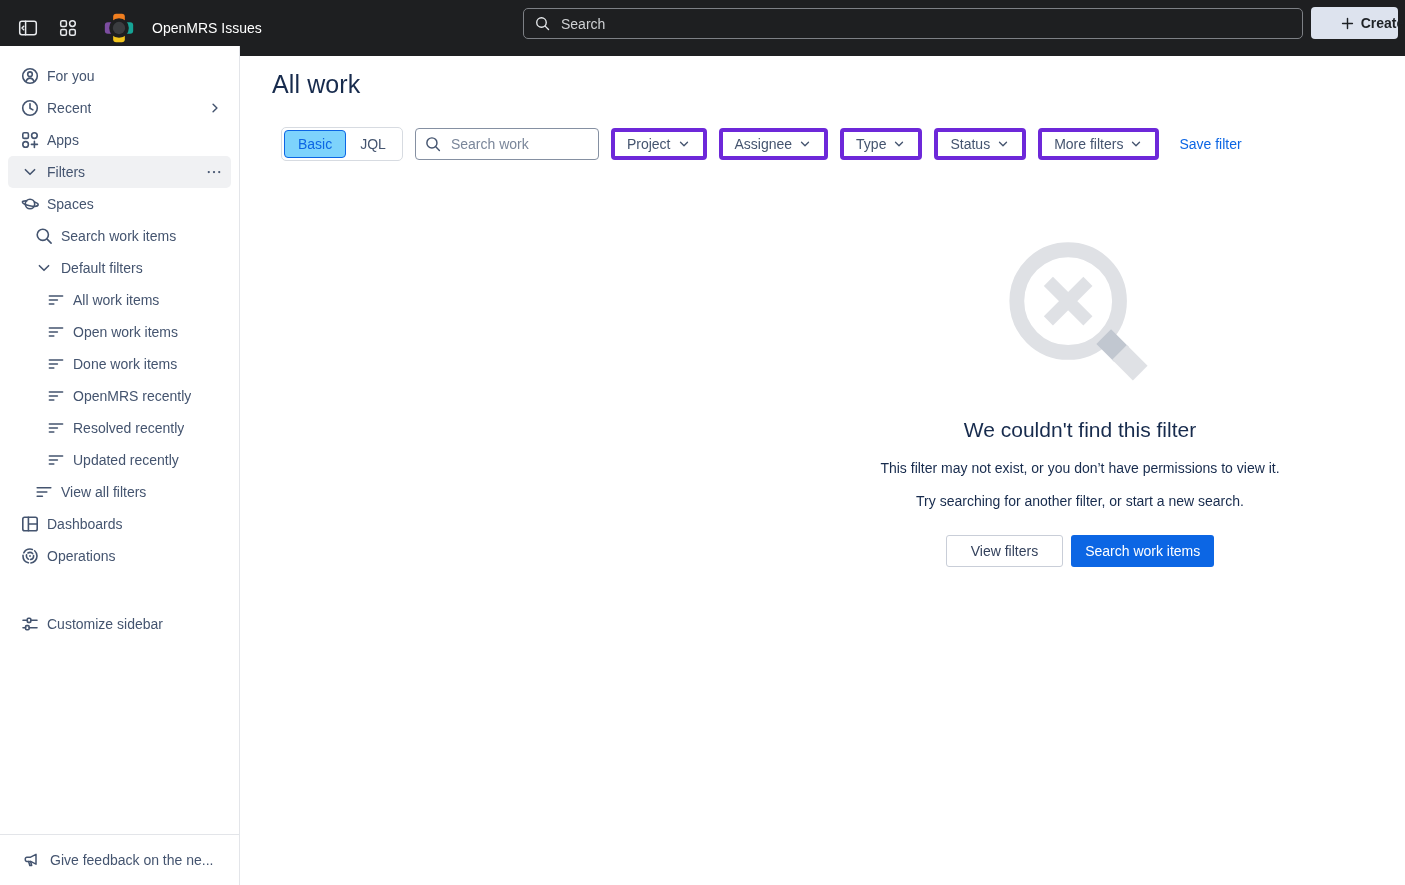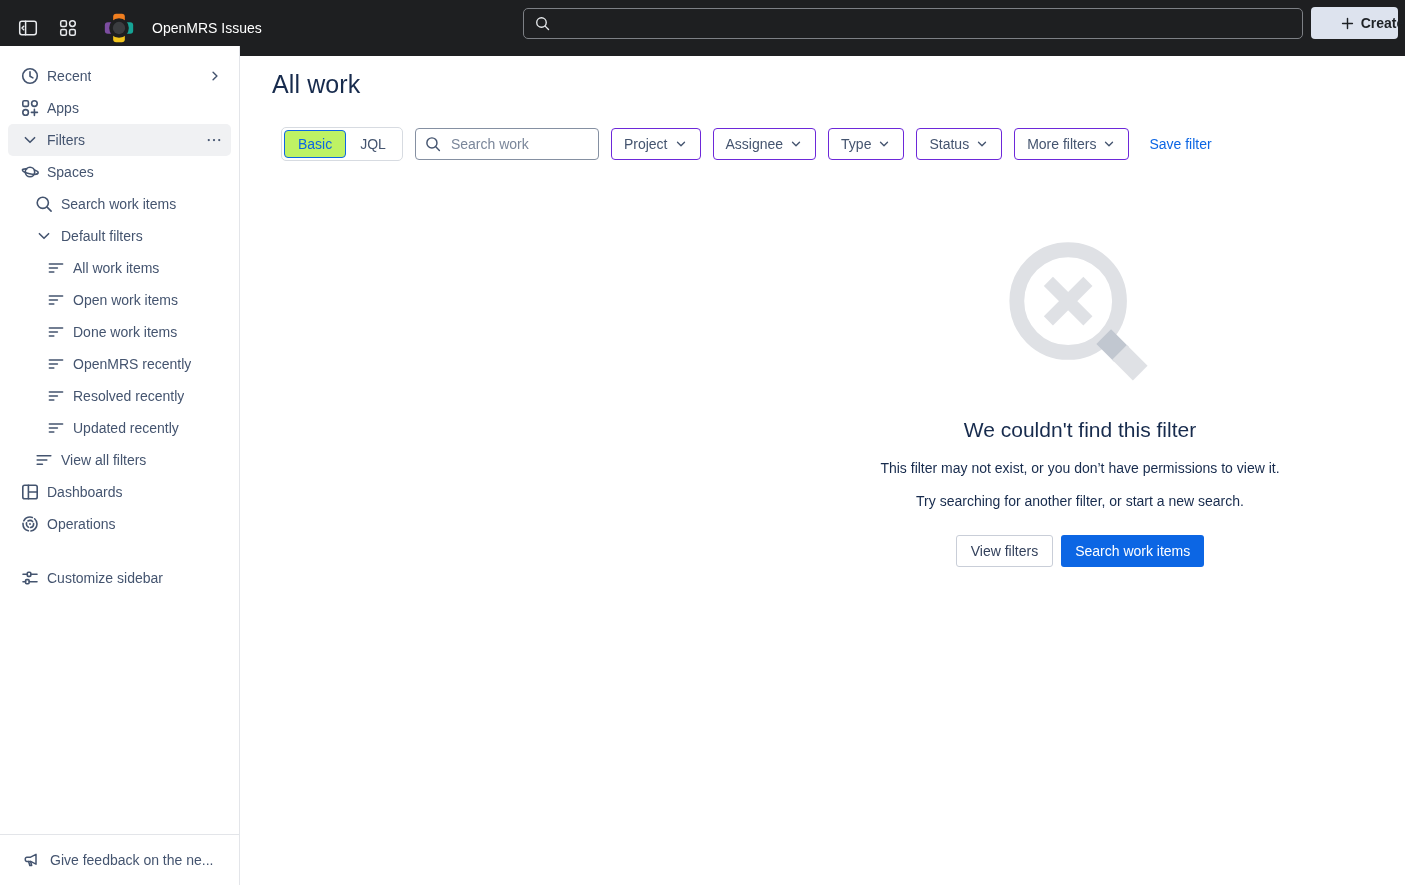--- a/index.html
+++ b/index.html
@@ -50,21 +50,21 @@
     margin:0 8px; height:32px; border-radius:5px; display:flex; align-items:center;
     color:#44546f; font-size:14px; cursor:pointer;
   }
   .side-row.selected { background:#f0f1f3; }
   .side-row .icn { width:20px; height:20px; display:flex; flex:none; align-items:center; justify-content:center; }
   .side-row .lbl { margin-left:7px; white-space:nowrap; overflow:hidden; }
   .side-row .trail { margin-left:auto; padding-right:8px; display:flex; color:#44546f; }
   .lvl0 { padding-left:12px; }
   .lvl1 { padding-left:26px; }
   .lvl2 { padding-left:38px; }
-  .gap-before { margin-top:22px;text-align:right; }
+  .gap-before { margin-top:36px;text-align:right; }
   .side-feedback {
     position:absolute; bottom:0; left:0; width:239px; height:51px;
     border-top:1px solid #e3e5e9; display:flex; align-items:center;
     padding-left:22px; color:#44546f; font-size:14px; cursor:pointer;
   }
   .side-feedback .icn { width:20px; height:20px; display:flex; margin-right:8px; }
 
   
   .page-title {
     position:absolute; left:272px; top:70px; margin:0;
@@ -75,32 +75,32 @@
     display:flex; align-items:center; gap:12px;
   }
   .segmented {
     display:flex; align-items:center; border:1px solid #d7dbe1; border-radius:5px;
     padding:2px; height:34px;
   }
   .seg-tab {
     padding:4px 13px; font-size:14px; border-radius:4px; cursor:pointer;
     color:#44546f; border:1px solid transparent; line-height:18px;
   }
-  .seg-tab.active { color:#0c66e4; background:#bef264; border:1px solid #0c66e4; }
+  .seg-tab.active { color:#0c66e4; background:#7dd3fc; border:1px solid #0c66e4; }
   .work-search {
     width:184px; height:32px; border:1px solid #8590a2; border-radius:4px;
     display:flex; align-items:center; padding:0 8px; color:#44546f; background:#fff;
   }
   .work-search input {
     flex:1; border:none; outline:none; font-size:14px; margin-left:7px;
     color:#172b4d; font-family:inherit; min-width:0;
   }
   .work-search input::placeholder { color:#7a869a; }
   .drop-btn {
-    height:32px; padding:0 12px; background:#ffffff; border:1px solid #6d28d9;
+    height:32px; padding:0 12px; background:#ffffff; border:4px solid #6d28d9;
     border-radius:4px; display:flex; align-items:center; gap:6px;
     font-size:14px; color:#44546f; cursor:pointer; font-family:inherit; white-space:nowrap;
   }
   .drop-btn .icn { display:flex; color:#44546f; }
   .save-filter {
     color:#0c66e4; font-size:14px; cursor:pointer; background:none; border:none;
     font-family:inherit; padding:0 4px; margin-left:4px; white-space:nowrap;
   }
 
   
@@ -110,21 +110,21 @@
   .empty-icon { width:158px; height:158px; }
   .empty-title {
     margin:26px 0 0 0; font-size:21px; font-weight:500; color:#172b4d;
   }
   .empty-line { margin:18px 0 0 0; font-size:14px; color:#172b4d; }
   .empty-line + .empty-line { margin-top:17px; }
   .empty-actions {
     margin-top:26px; display:flex; justify-content:center; gap:8px;
   }
   .btn-secondary {
-    height:32px; padding:0 14px; background:#ffffff; border:1px solid #c9ced8;
+    height:32px; padding:0 24px; background:#ffffff; border:1px solid #c9ced8;
     border-radius:3px; color:#33415c; font-size:14px; font-weight:500;
     cursor:pointer; font-family:inherit;text-align:right;
   }
   .btn-primary {
     height:32px; padding:0 14px; background:#0c66e4; border:none;
     border-radius:3px; color:#ffffff; font-size:14px; font-weight:500;
     cursor:pointer; font-family:inherit;
   }
 </style>
 </head>
@@ -160,34 +160,45 @@
     <span class="tb-title">OpenMRS Issues</span>
   </div>
 
   <div class="tb-search">
     <span style="display:flex;color:#e8eaed;">
       <svg width="17" height="17" viewBox="0 0 20 20" fill="none" stroke="currentColor" stroke-width="1.6" stroke-linecap="round">
         <circle cx="8.8" cy="8.8" r="5.6"></circle>
           <path d="M13.1 13.1l4 4"></path>
       </svg>
     </span>
+    <input type="text" placeholder="Search" style="">
   </div>
 
   <button class="create-btn">
     <span class="icn">
       <svg width="17" height="17" viewBox="0 0 20 20" fill="none" stroke="currentColor" stroke-width="1.7" stroke-linecap="round">
         <path d="M10 4.2v11.6M4.2 10h11.6"></path>
       </svg>
     </span>
     <span>Create</span>
   </button>
 </header>
 
 <nav class="sidebar">
   <div class="side-nav" id="sidebar-nav">
+      <div class="side-row lvl0">
+        <span class="icn">
+          <svg width="20" height="20" viewBox="0 0 20 20" fill="none" stroke="currentColor" stroke-width="1.6" stroke-linecap="round" stroke-linejoin="round">
+            <circle cx="10" cy="10" r="7.3"></circle>
+            <circle cx="10" cy="8.2" r="2.3"></circle>
+            <path d="M5.9 15.4c.8-2.1 2.3-3.3 4.1-3.3s3.3 1.2 4.1 3.3"></path>
+          </svg>
+        </span>
+        <span class="lbl">For you</span>
+      </div>
       <div class="side-row lvl0">
         <span class="icn">
           <svg width="20" height="20" viewBox="0 0 20 20" fill="none" stroke="currentColor" stroke-width="1.6" stroke-linecap="round" stroke-linejoin="round">
             <circle cx="10" cy="10" r="7.3"></circle>
             <path d="M10 5.8v4.4l2.9 1.7"></path>
           </svg>
         </span>
         <span class="lbl">Recent</span>
         <span class="trail">
           <svg width="16" height="16" viewBox="0 0 20 20" fill="none" stroke="currentColor" stroke-width="1.8" stroke-linecap="round" stroke-linejoin="round">

